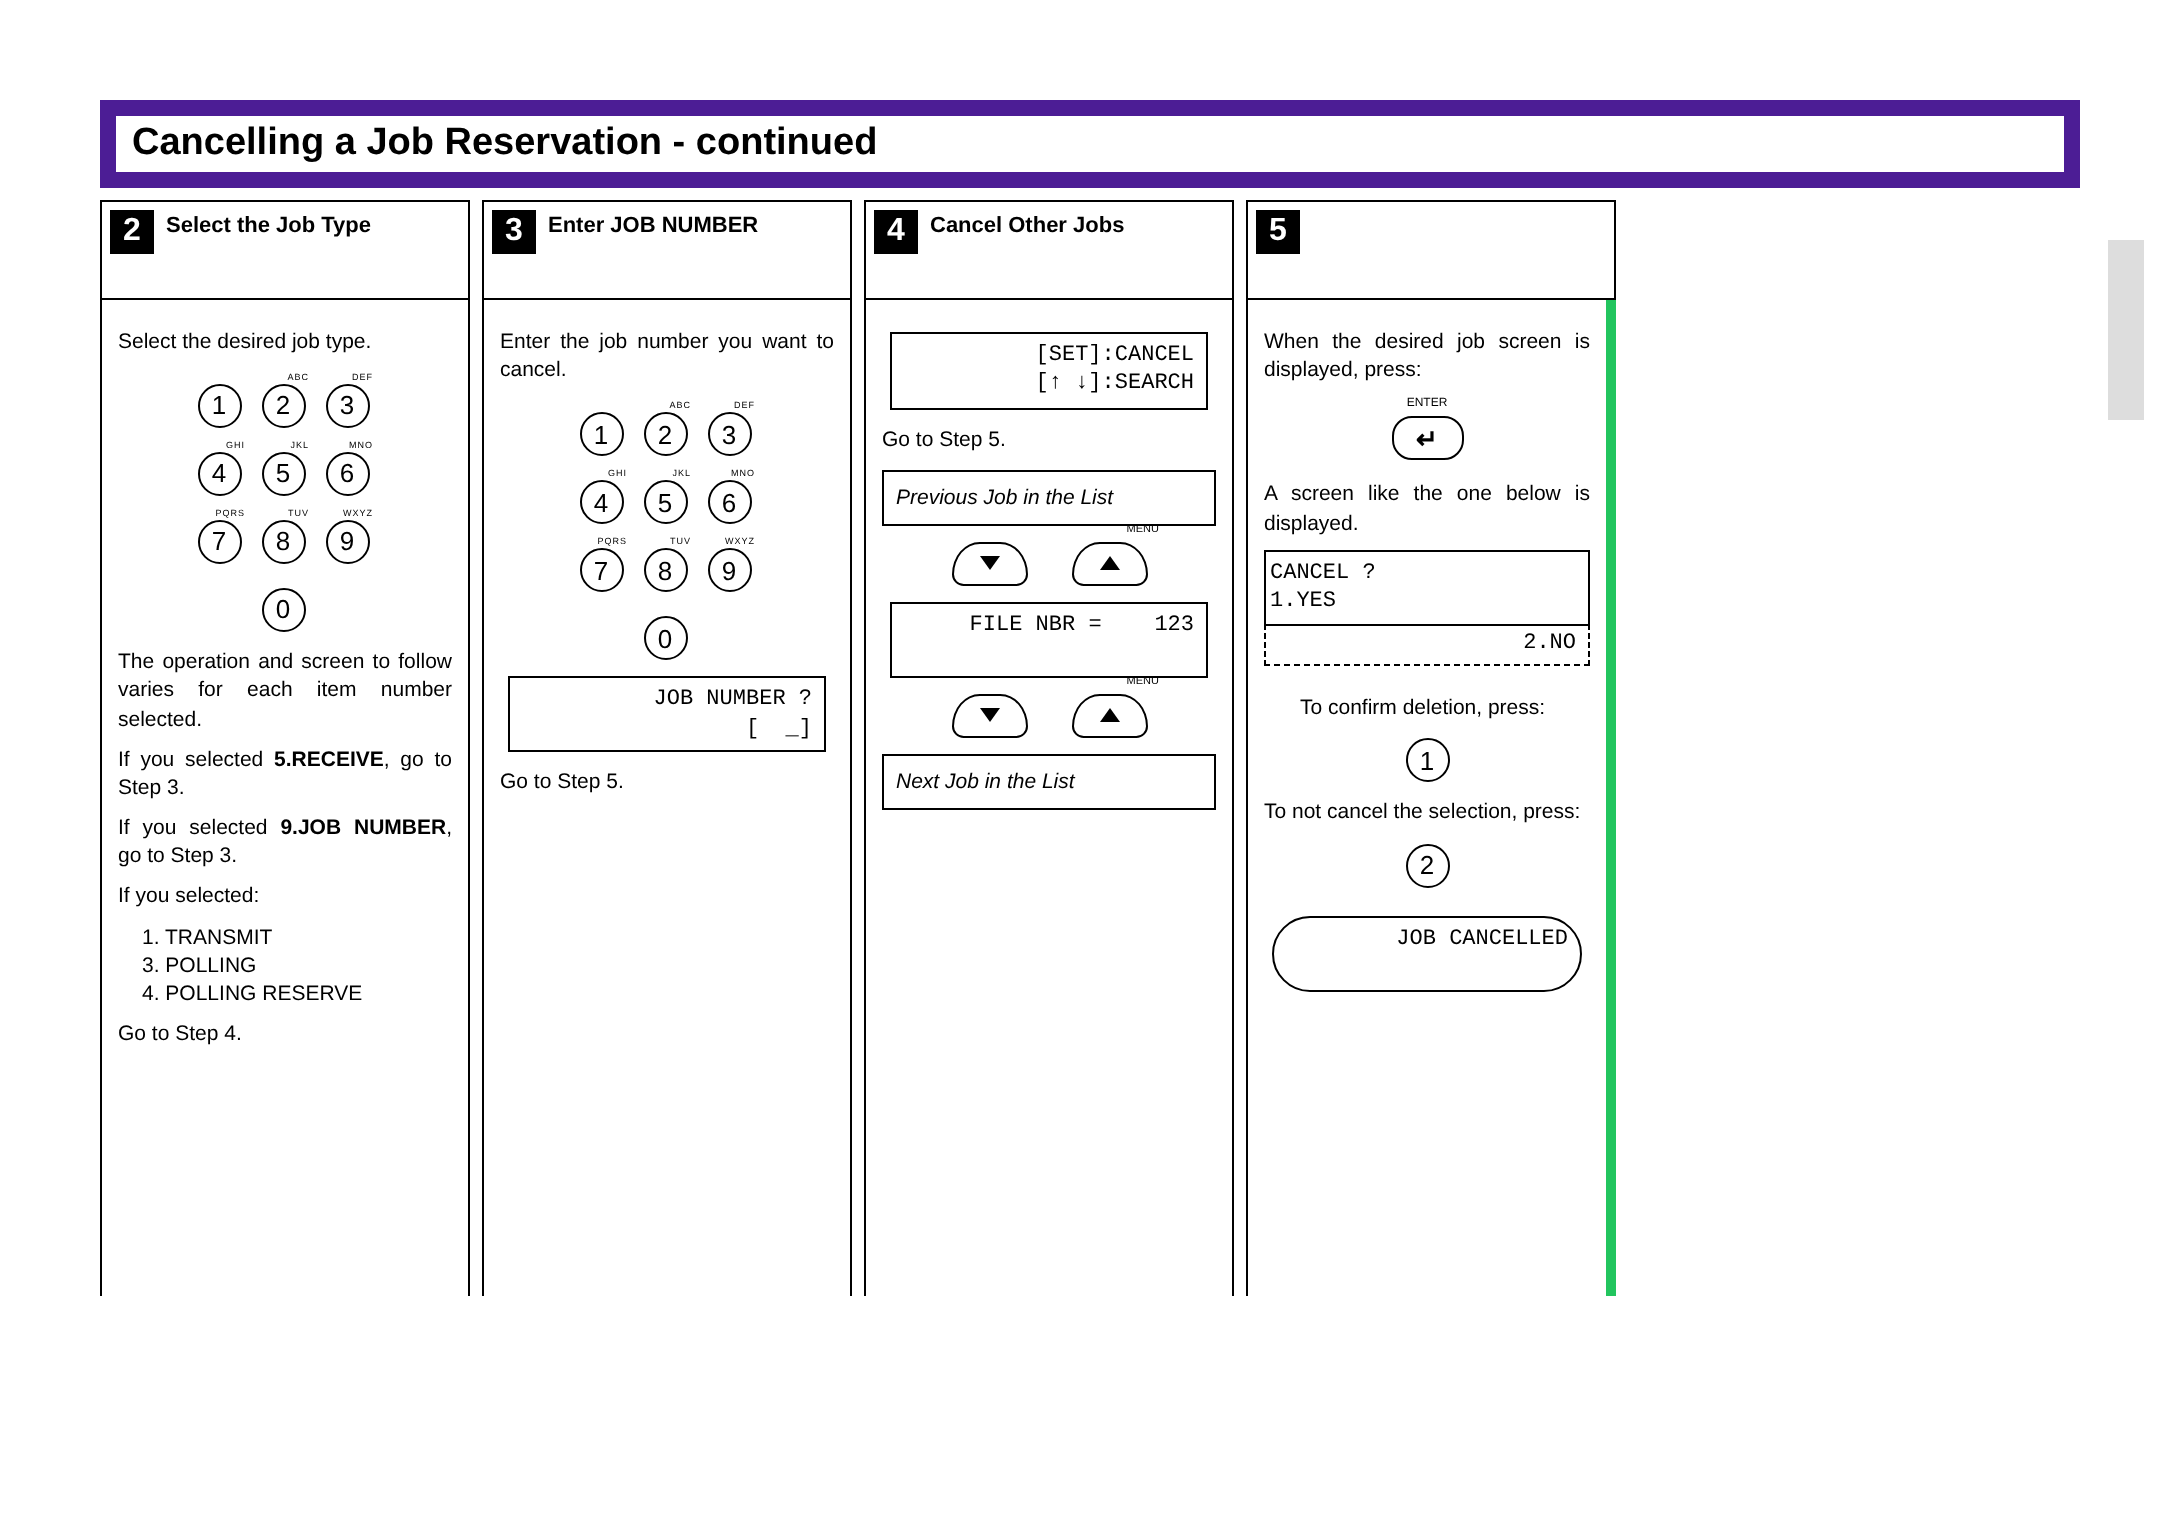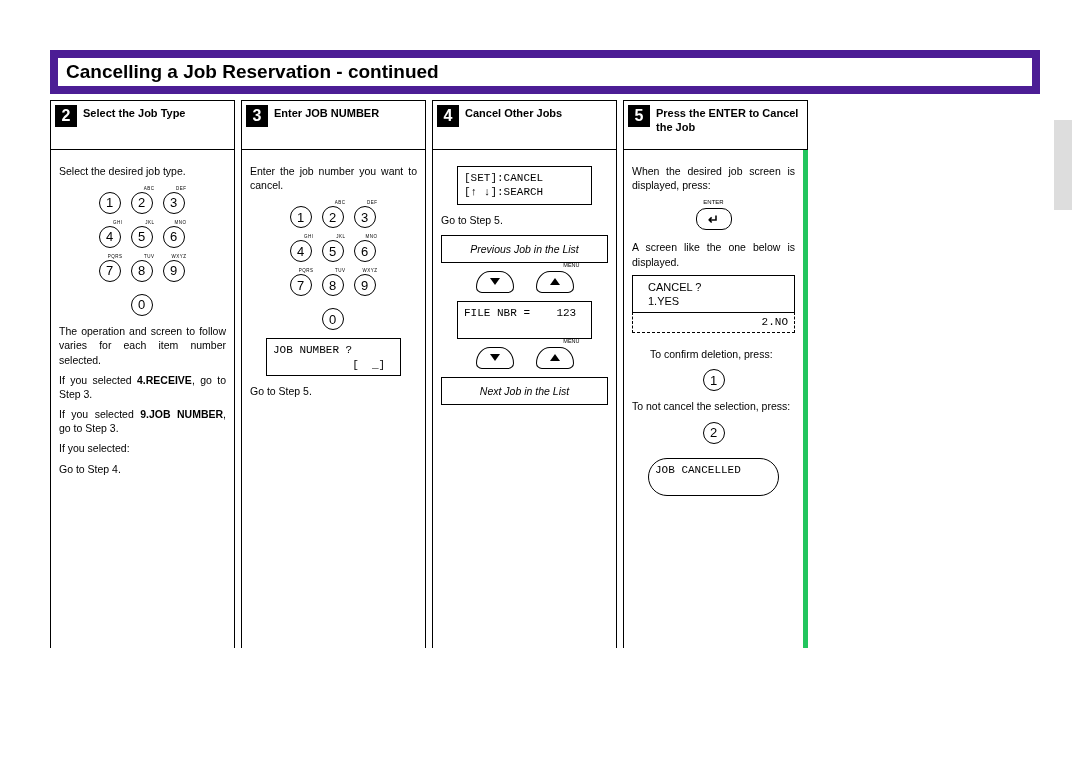--- a/index.html
+++ b/index.html
@@ -12,37 +12,37 @@
   .step-num { width: 22px; height: 22px; background: #000; color: #fff; font-weight: bold; font-size: 16px; display: flex; align-items: center; justify-content: center; flex-shrink: 0; }
   .step-title { font-weight: bold; font-size: 11px; line-height: 1.25; padding-top: 2px; }
   .col-body { border-left: 1px solid #000; border-right: 1px solid #000; padding: 8px 8px 10px 8px; flex-grow: 1; min-height: 480px; font-size: 10.5px; line-height: 1.35; }
   .col:last-child .col-body { border-right: 5px solid #22c55e; }
   .para { margin: 6px 0; text-align: justify; }
   .keypad { margin: 8px auto; width: 100px; }
   .keypad-row { display: flex; justify-content: center; gap: 8px; margin-bottom: 6px; }
   .kwrap { width: 24px; text-align: center; }
   .kletters { font-size: 4.5px; text-align: right; height: 6px; line-height: 6px; color: #000; letter-spacing: 0.5px; }
   .key { width: 22px; height: 22px; border: 1.5px solid #000; border-radius: 50%; display: flex; align-items: center; justify-content: center; font-size: 13px; box-sizing: border-box; }
-  .display { border: 1px solid #000; padding: 4px 6px; font-family: "Courier New", monospace; font-size: 11px; line-height: 1.3; margin: 8px 16px; height: 28px; white-space: pre; overflow: hidden; }
+  .display { border: 1px solid #000; padding: 4px 6px; font-family: "Courier New", monospace; font-size: 11px; line-height: 1.3; margin: 8px 4px; height: 28px; white-space: pre; overflow: hidden; text-align: right; }
   .display-tall { height: auto; }
-  .italic-box { border: 1px solid #000; padding: 6px; text-align: center; font-style: italic; font-size: 10.5px; margin: 8px 0; }
+  .italic-box { border: 1px solid #000; padding: 6px; font-style: italic; font-size: 10.5px; margin: 8px 0; }
   .buttons-row { display: flex; justify-content: center; align-items: flex-end; gap: 22px; margin: 8px 0; }
   .arrow-btn { position: relative; }
   .wide-btn { width: 36px; height: 20px; border: 1.5px solid #000; border-radius: 50% / 100%; border-bottom-left-radius: 8px 8px; border-bottom-right-radius: 8px 8px; display: flex; align-items: center; justify-content: center; background: #fff; }
   .tri-down { width: 0; height: 0; border-left: 5px solid transparent; border-right: 5px solid transparent; border-top: 7px solid #000; }
   .tri-up { width: 0; height: 0; border-left: 5px solid transparent; border-right: 5px solid transparent; border-bottom: 7px solid #000; }
   .menu-label { position: absolute; top: -9px; right: -6px; font-size: 5.5px; }
   .inline-arrow { display: inline-flex; vertical-align: middle; width: 30px; height: 16px; border: 1.2px solid #000; border-radius: 50% / 100%; border-bottom-left-radius: 6px 6px; border-bottom-right-radius: 6px 6px; align-items: center; justify-content: center; margin: 0 2px; }
   .inline-arrow .tri-down { border-left-width: 4px; border-right-width: 4px; border-top-width: 6px; }
   .inline-arrow .tri-up { border-left-width: 4px; border-right-width: 4px; border-bottom-width: 6px; }
   .enter-wrap { text-align: center; margin: 6px 0 10px 0; }
   .enter-label { font-size: 6px; margin-bottom: 2px; }
   .enter-btn { width: 34px; height: 20px; border: 1.5px solid #000; border-radius: 10px; display: inline-flex; align-items: center; justify-content: center; font-size: 13px; font-weight: bold; }
   .dashed-box { border: 1px dashed #000; margin-top: -1px; padding: 2px 6px; font-family: "Courier New", monospace; font-size: 11px; text-align: right; }
-  .cancel-display { border: 1px solid #000; padding: 4px 15px; font-family: Liberation Sans, sans-serif; font-size: 11px; line-height: 1.3; white-space: pre; }
+  .cancel-display { border: 1px solid #000; padding: 4px 2px; font-family: Liberation Mono, monospace; font-size: 11px; line-height: 1.3; white-space: pre; }
   .small-key-center { text-align: center; margin: 8px 0; }
   .small-key-center .key { display: inline-flex; }
   .list-indent { padding-left: 12px; }
   .page-num { position: absolute; right: 60px; bottom: -20px; background: #000; color: #fff; font-weight: bold; padding: 4px 8px; font-size: 11px; }
   .side-tab { position: absolute; right: 8px; top: 120px; width: 18px; height: 90px; background: #ddd; }
   b { font-weight: bold; }
 </style>
 </head>
 <body>
 
@@ -105,26 +105,31 @@
             </div>
             <div class="keypad-row">
               <div class="kwrap">
                 <div class="kletters"></div>
                 <div class="key">0</div>
               </div>
             </div>
           </div>
         <div class="para">The operation and screen to follow varies for each item number selected.</div>
         <div class="para">
-          <span>If you selected </span><b>4.RECEIVE</b><span>, go to Step 3.</span>
+          <span>If you selected </span><b>5.RECEIVE</b><span>, go to Step 3.</span>
         </div>
         <div class="para">
           <span>If you selected </span><b>9.JOB NUMBER</b><span>, go to Step 3.</span>
         </div>
         <div class="para">If you selected:</div>
+        <div class="list-indent">
+          <div>1. TRANSMIT</div>
+          <div>3. POLLING</div>
+          <div>4. POLLING RESERVE</div>
+        </div>
         <div class="para">Go to Step 4.</div>
       </div>
     </div>
 
     <div class="col">
       <div class="step-head">
         <div class="step-num">3</div>
         <div class="step-title">Enter JOB NUMBER</div>
       </div>
       <div class="col-body">
@@ -223,21 +228,20 @@
               </div>
           </div>
         </div>
         <div class="italic-box">Next Job in the List</div>
       </div>
     </div>
 
     <div class="col">
       <div class="step-head">
         <div class="step-num">5</div>
-        <div class="step-title">Press the ENTER to Cancel the Job</div>
       </div>
       <div class="col-body">
         <div class="para">When the desired job screen is displayed, press:</div>
         <div class="enter-wrap">
           <div class="enter-label">ENTER</div>
           <div class="enter-btn">↵</div>
         </div>
         <div class="para">A screen like the one below is displayed.</div>
         <div class="cancel-display">CANCEL ?
 1.YES</div>

